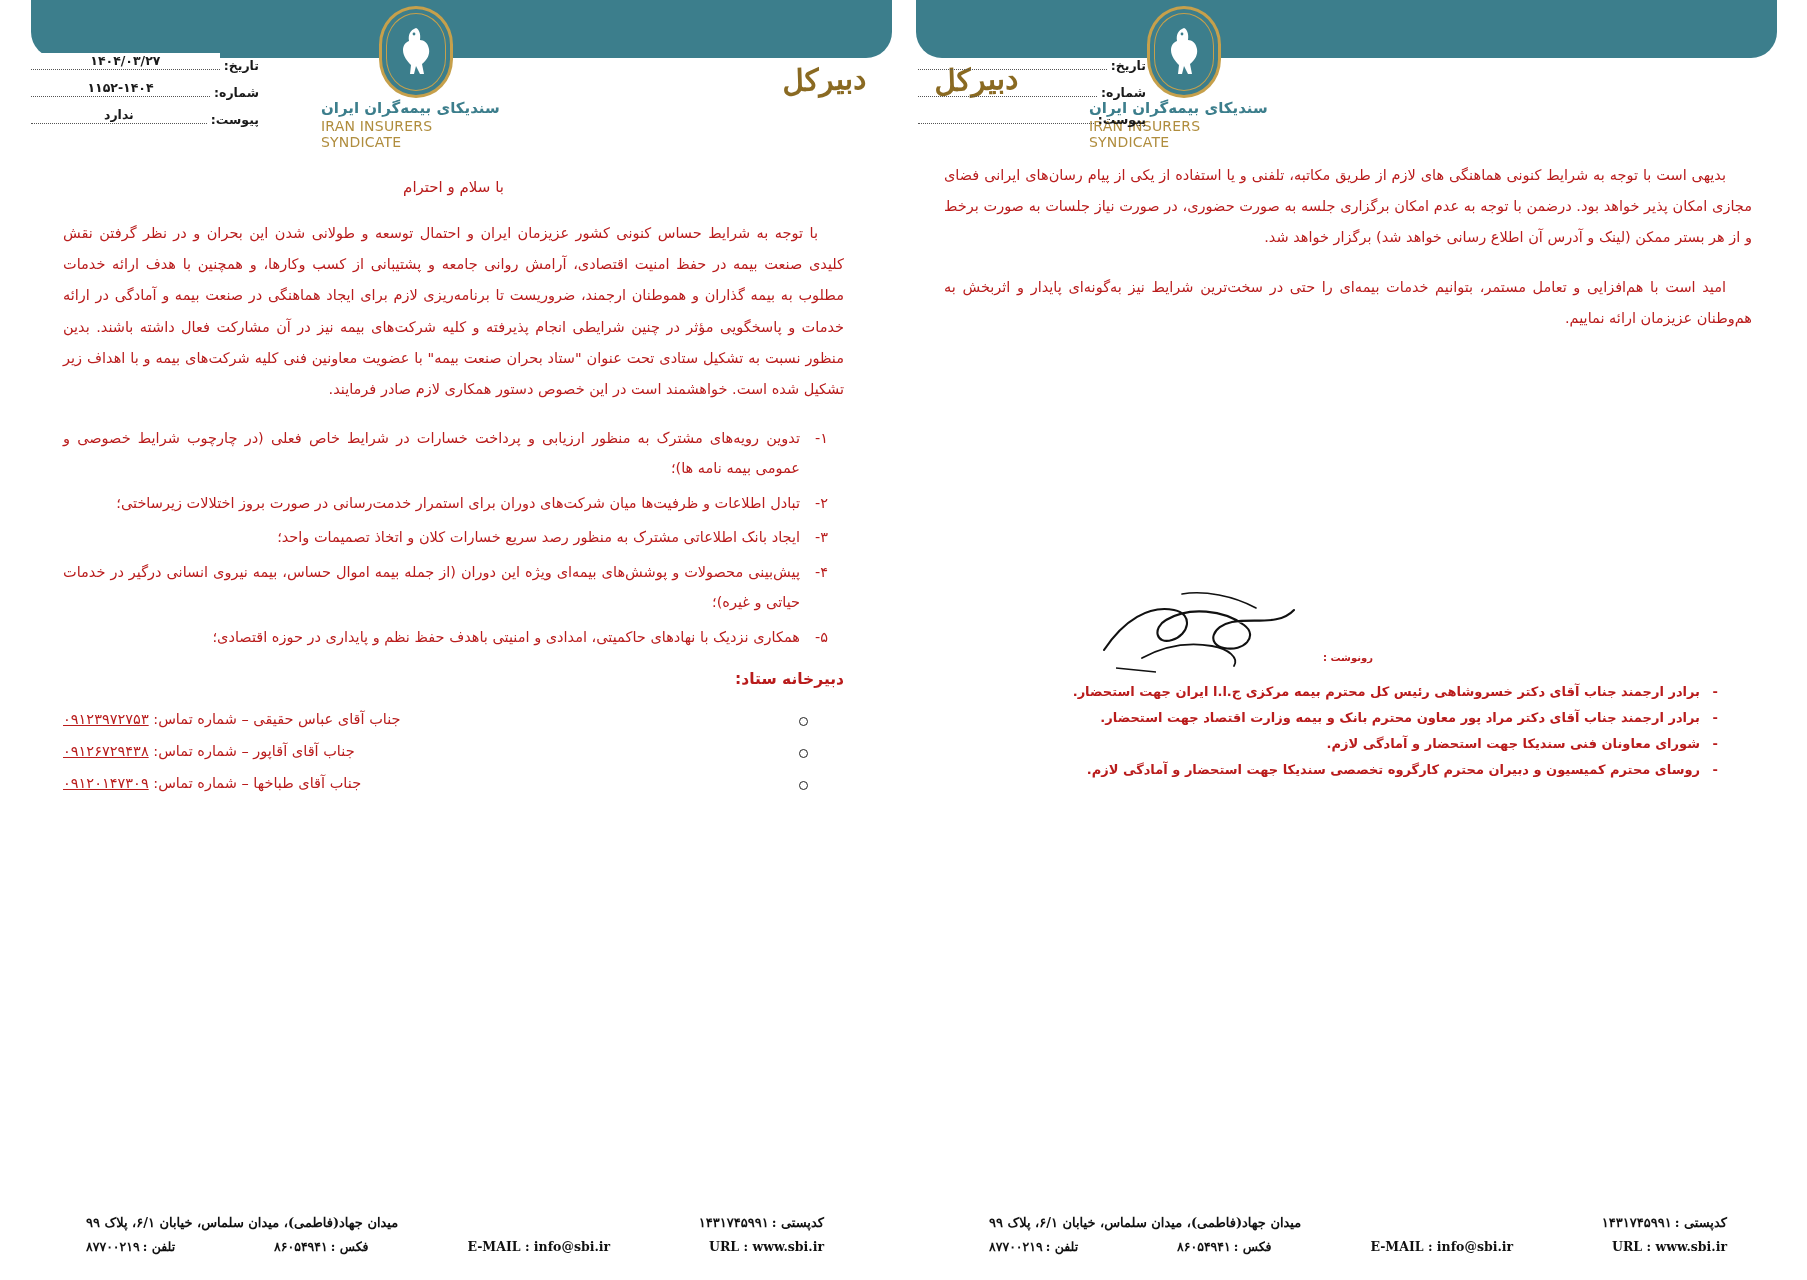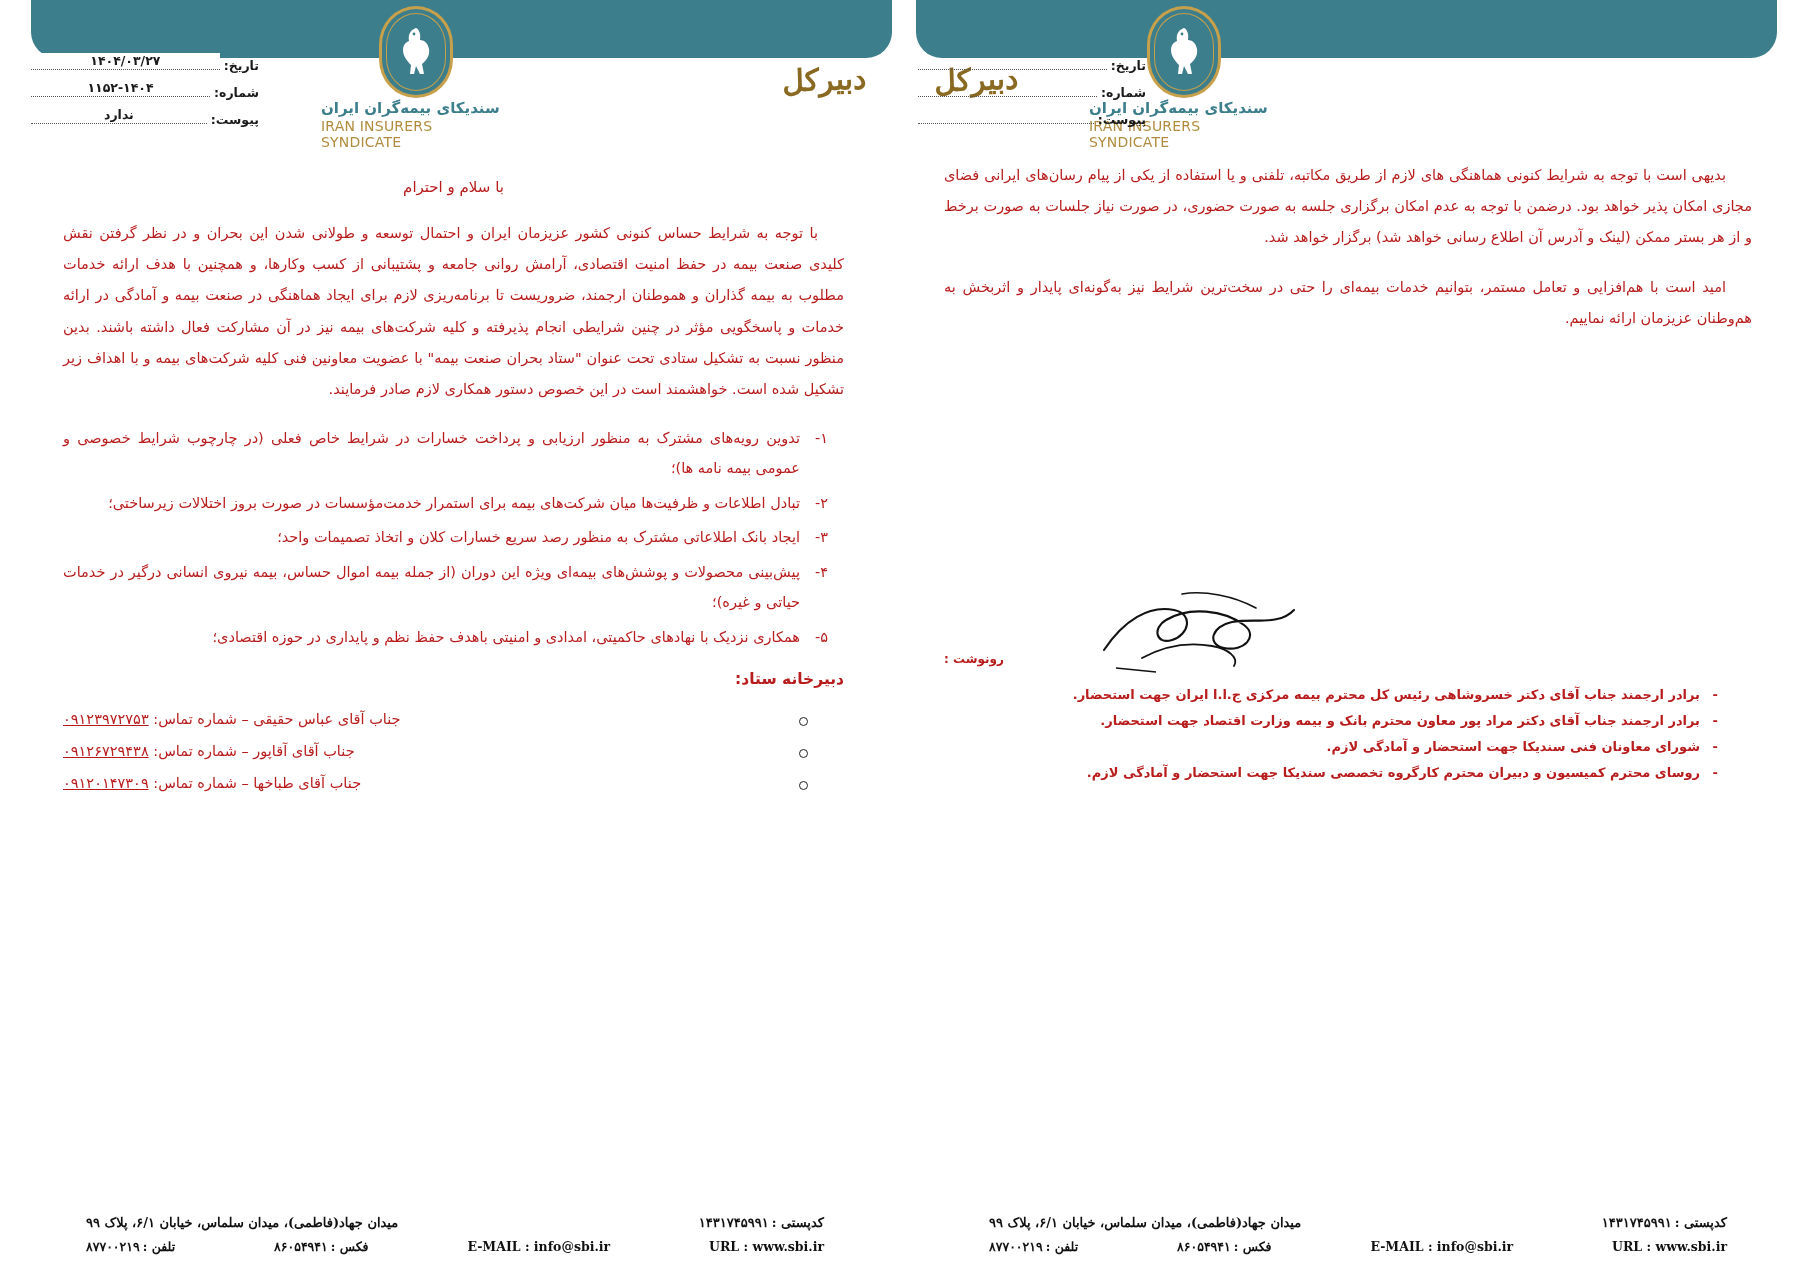--- a/index.html
+++ b/index.html
@@ -224,24 +224,24 @@
     right: 0; top: 13px;
     width: 7px; height: 7px;
     border: 1.3px solid #222;
     border-radius: 50%;
   }
   .contact-line { display: inline-block; }
   .phone { text-decoration: underline; }
 
   
   .copies-head {
-    font-size: 12px;
+    font-size: 10px;
     font-weight: bold;
     margin: 0 0 16px 0;
-    text-align: left;
+    text-align: center;
   }
   ul.copies {
     list-style: none;
     margin: 0;
     padding: 0 34px 0 0;
   }
   ul.copies li {
     font-size: 13px;
     font-weight: bold;
     line-height: 2.0;
@@ -428,21 +428,21 @@
           </span>
       </div>
     </div>
 
     <div class="content">
       <div class="salutation">با سلام و احترام</div>
       <p class="para para-indent">با توجه به شرایط حساس کنونی کشور عزیزمان ایران و احتمال توسعه و طولانی شدن این بحران و در نظر گرفتن نقش کلیدی صنعت بیمه در حفظ امنیت اقتصادی، آرامش روانی جامعه و پشتیبانی از کسب وکارها، و همچنین با هدف ارائه خدمات مطلوب به بیمه گذاران و هموطنان ارجمند، ضروریست تا برنامه‌ریزی لازم برای ایجاد هماهنگی در صنعت بیمه و آمادگی در ارائه خدمات و پاسخگویی مؤثر در چنین شرایطی انجام پذیرفته و کلیه شرکت‌های بیمه نیز در آن مشارکت فعال داشته باشند. بدین منظور نسبت به تشکیل ستادی تحت عنوان "ستاد بحران صنعت بیمه" با عضویت معاونین فنی کلیه شرکت‌های بیمه و با اهداف زیر تشکیل شده است. خواهشمند است در این خصوص دستور همکاری لازم صادر فرمایند.</p>
 
       <ol class="goals">
         <li>تدوین رویه‌های مشترک به منظور ارزیابی و پرداخت خسارات در شرایط خاص فعلی (در چارچوب شرایط خصوصی و عمومی بیمه نامه ها)؛</li>
-        <li>تبادل اطلاعات و ظرفیت‌ها میان شرکت‌های بیمه برای استمرار خدمت‌مؤسسات در صورت بروز اختلالات زیرساختی؛</li>
+        <li>تبادل اطلاعات و ظرفیت‌ها میان شرکت‌های دوران برای استمرار خدمت‌رسانی در صورت بروز اختلالات زیرساختی؛</li>
         <li>ایجاد بانک اطلاعاتی مشترک به منظور رصد سریع خسارات کلان و اتخاذ تصمیمات واحد؛</li>
         <li>پیش‌بینی محصولات و پوشش‌های بیمه‌ای ویژه این دوران (از جمله بیمه اموال حساس، بیمه نیروی انسانی درگیر در خدمات حیاتی و غیره)؛</li>
         <li>همکاری نزدیک با نهادهای حاکمیتی، امدادی و امنیتی باهدف حفظ نظم و پایداری در حوزه اقتصادی؛</li>
       </ol>
 
       <div class="section-head">دبیرخانه ستاد:</div>
 
       <ul class="contacts">
         <li>
           <span class="contact-line">

